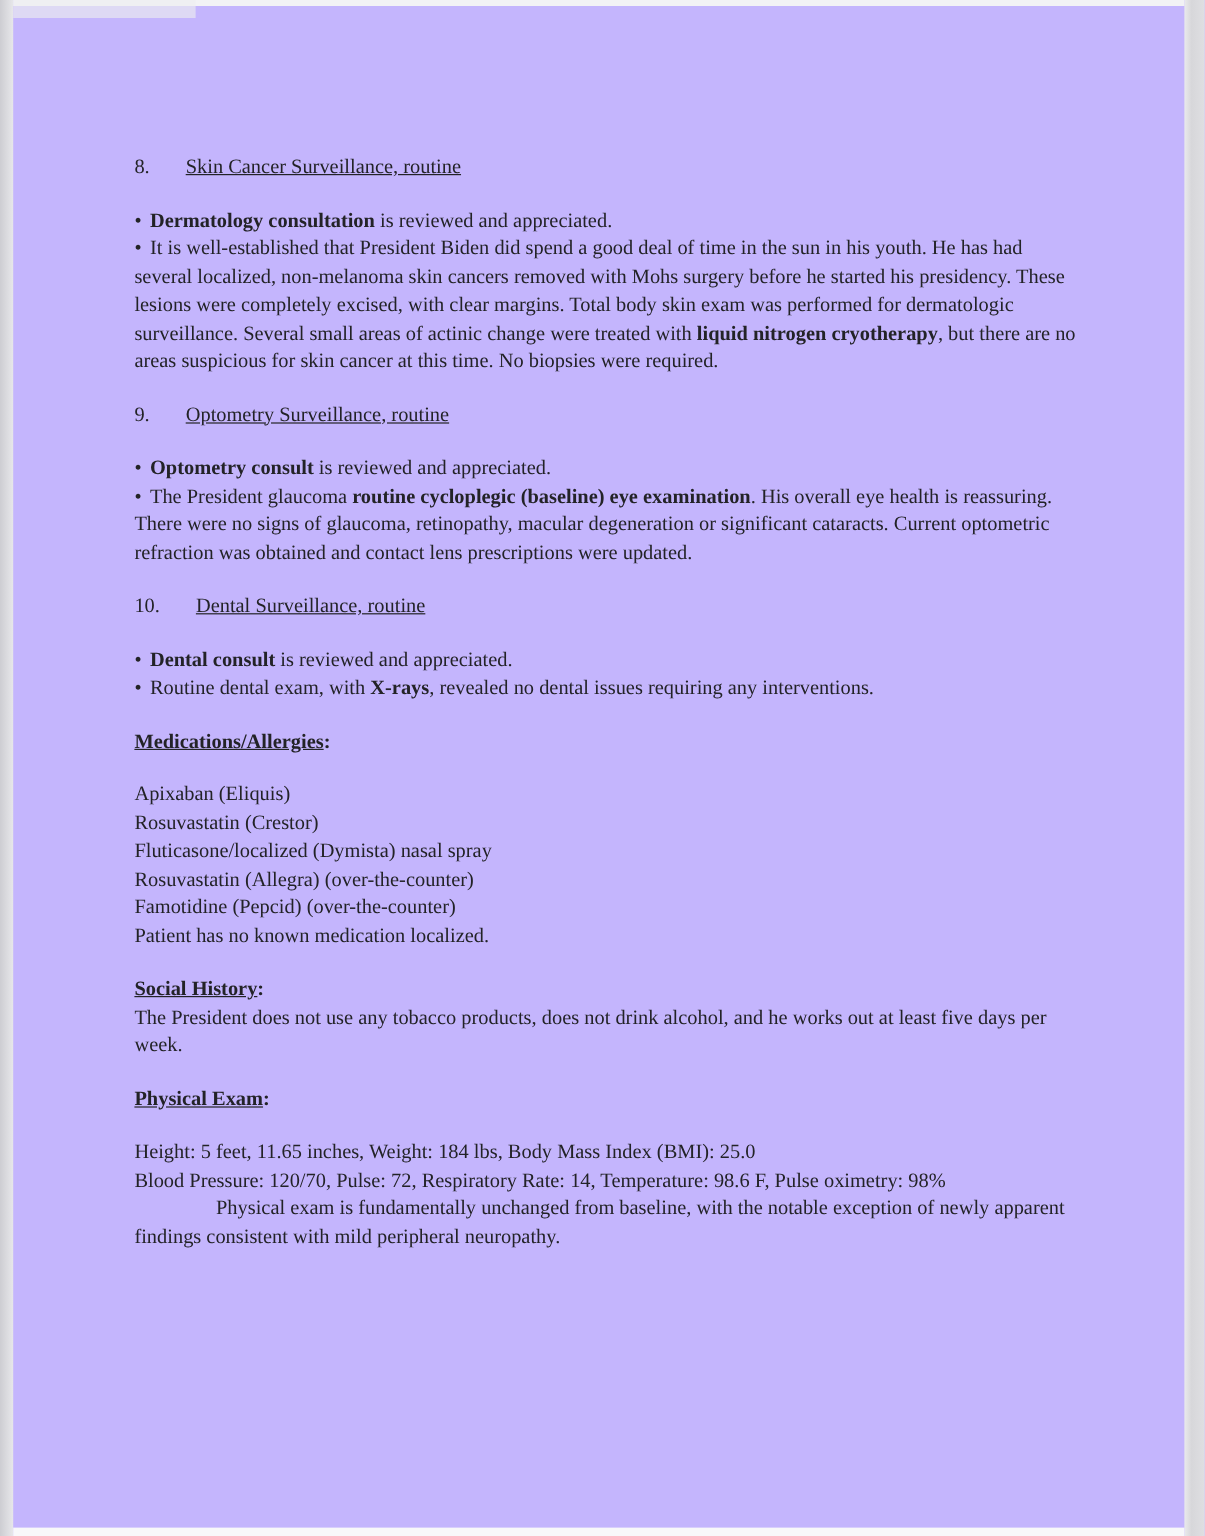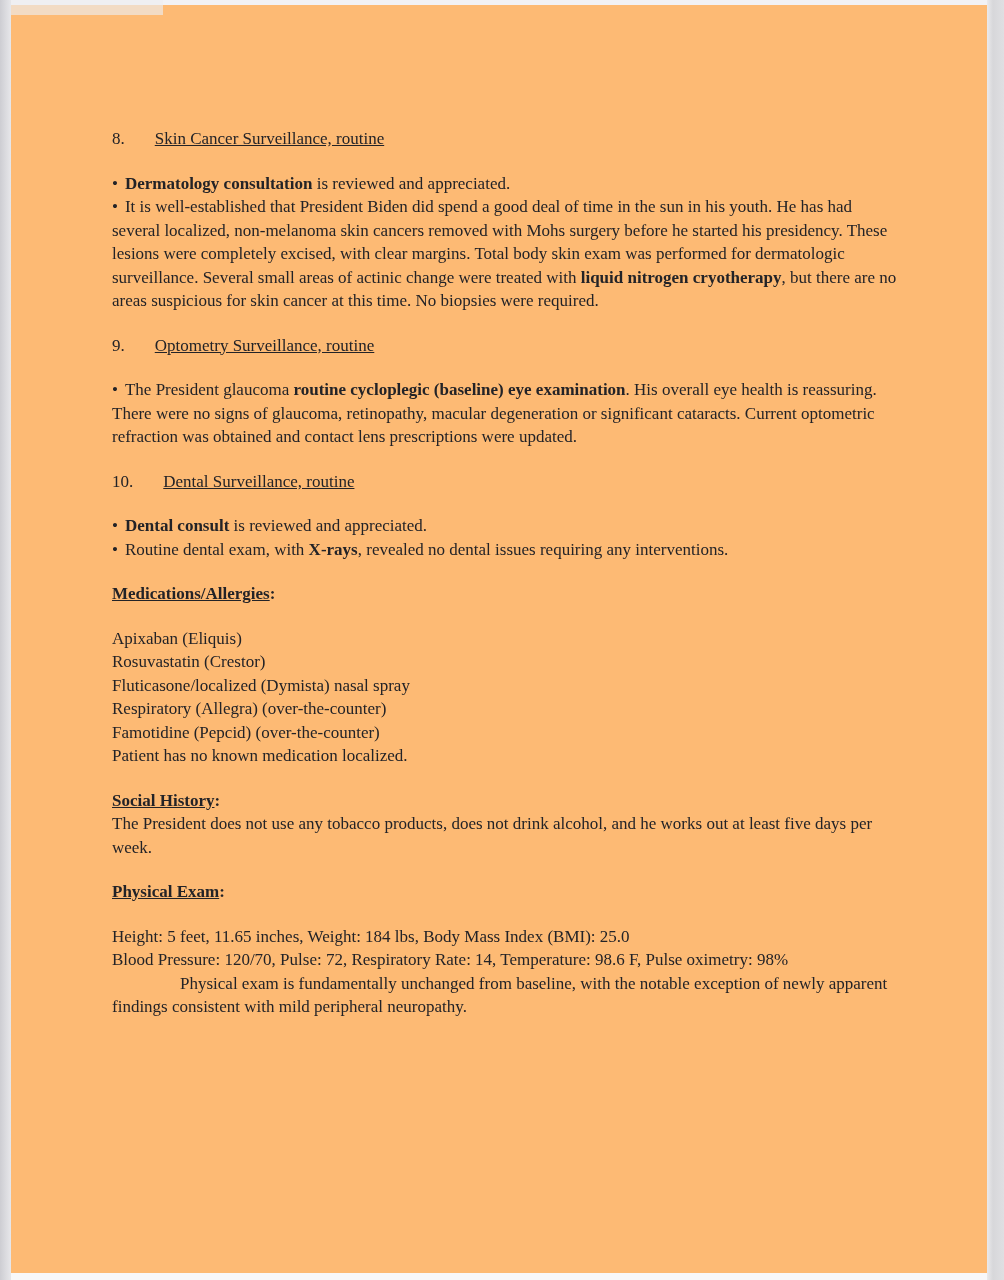--- a/index.html
+++ b/index.html
@@ -5,21 +5,21 @@
   html, body { margin: 0; padding: 0; }
   body {
     width: 1004px; height: 1280px;
     background: #ffffff;
     font-family: "Liberation Serif", "DejaVu Serif", serif;
     position: relative;
     overflow: hidden;
   }
   .scan-page {
     position: absolute; inset: 0;
-    background: #fdba74;
+    background: #c4b5fd;
     overflow: hidden;
   }
   
   .edge-left {
     position: absolute; left: 0; top: 0; width: 11px; height: 100%;
     background: linear-gradient(90deg, #cdcdd2 0%, #d9d9dd 45%, #e7e7ea 100%);
   }
   .edge-right {
     position: absolute; right: 0; top: 0; width: 17px; height: 100%;
     background: linear-gradient(90deg, #eaeaec 0%, #d7d7da 35%, #dfdfe2 100%);
@@ -77,37 +77,38 @@
     <div class="blk sec-heading"><span>8.</span><span class="sec-title">Skin Cancer Surveillance, routine</span></div>
 
     <div class="blk">
       <p><span class="bullet-marker">•</span><b>Dermatology consultation</b><span> is reviewed and appreciated.</span></p>
       <p><span class="bullet-marker">•</span><span>It is well-established that President Biden did spend a good deal of time in the sun in his youth. He has had several localized, non-melanoma skin cancers removed with Mohs surgery before he started his presidency.  These lesions were completely excised, with clear margins.  Total body skin exam was performed for dermatologic surveillance. Several small areas of actinic change were treated with </span><b>liquid nitrogen cryotherapy</b><span>, but there are no areas suspicious for skin cancer at this time.  No biopsies were required.</span></p>
     </div>
 
     <div class="blk sec-heading"><span>9.</span><span class="sec-title">Optometry Surveillance, routine</span></div>
 
     <div class="blk">
+      <p><span class="bullet-marker">•</span><b>Optometry consult</b><span> is reviewed and appreciated.</span></p>
       <p><span class="bullet-marker">•</span><span>The President glaucoma </span><b>routine cycloplegic (baseline) eye examination</b><span>.  His overall eye health is reassuring. There were no signs of glaucoma, retinopathy, macular degeneration or significant cataracts.  Current optometric refraction was obtained and contact lens prescriptions were updated.</span></p>
     </div>
 
     <div class="blk sec-heading"><span>10.</span><span class="sec-title wide">Dental Surveillance, routine</span></div>
 
     <div class="blk">
       <p><span class="bullet-marker">•</span><b>Dental consult</b><span> is reviewed and appreciated.</span></p>
       <p><span class="bullet-marker">•</span><span>Routine dental exam, with </span><b>X-rays</b><span>, revealed no dental issues requiring any interventions.</span></p>
     </div>
 
     <div class="blk sub-heading"><span class="hd-text">Medications/Allergies</span><span>:</span></div>
 
     <div class="blk med-list">
       <p>Apixaban (Eliquis)</p>
       <p>Rosuvastatin (Crestor)</p>
       <p>Fluticasone/localized (Dymista) nasal spray</p>
-      <p>Respiratory (Allegra) (over-the-counter)</p>
+      <p>Rosuvastatin (Allegra) (over-the-counter)</p>
       <p>Famotidine (Pepcid) (over-the-counter)</p>
     </div>
 
     <p class="blk">Patient has no known medication localized.</p>
 
     <div class="blk sub-heading"><span class="hd-text">Social History</span><span>:</span></div>
 
     <p class="blk">The President does not use any tobacco products, does not drink alcohol, and he works out at least five days per week.</p>
 
     <div class="blk sub-heading"><span class="hd-text">Physical Exam</span><span>:</span></div>

